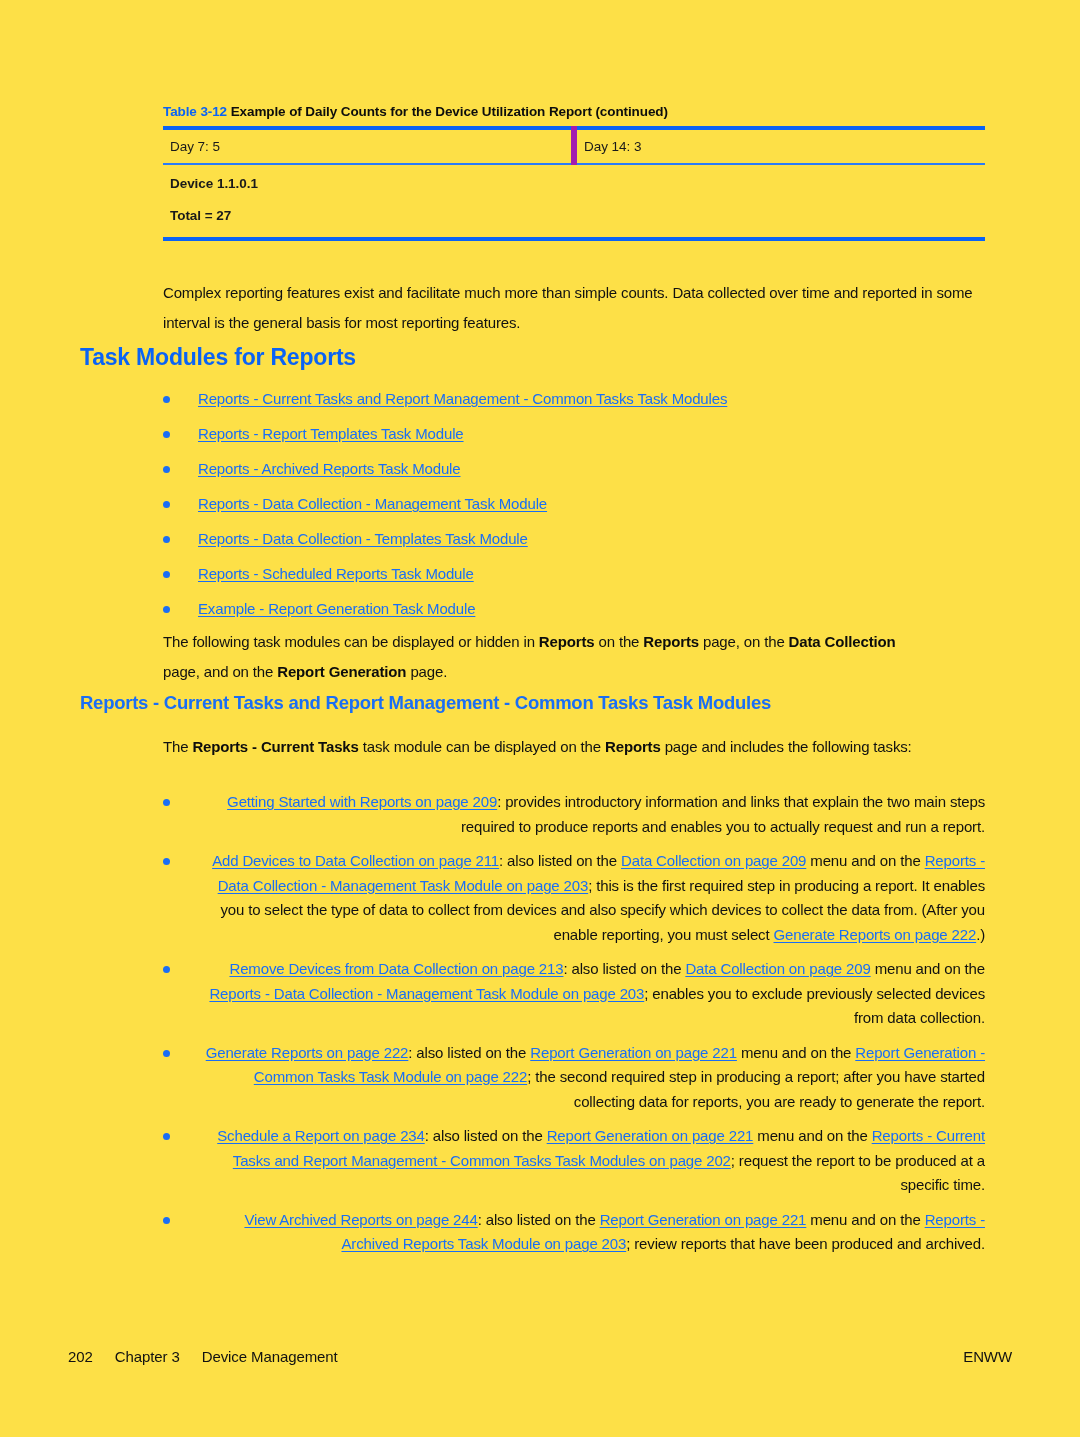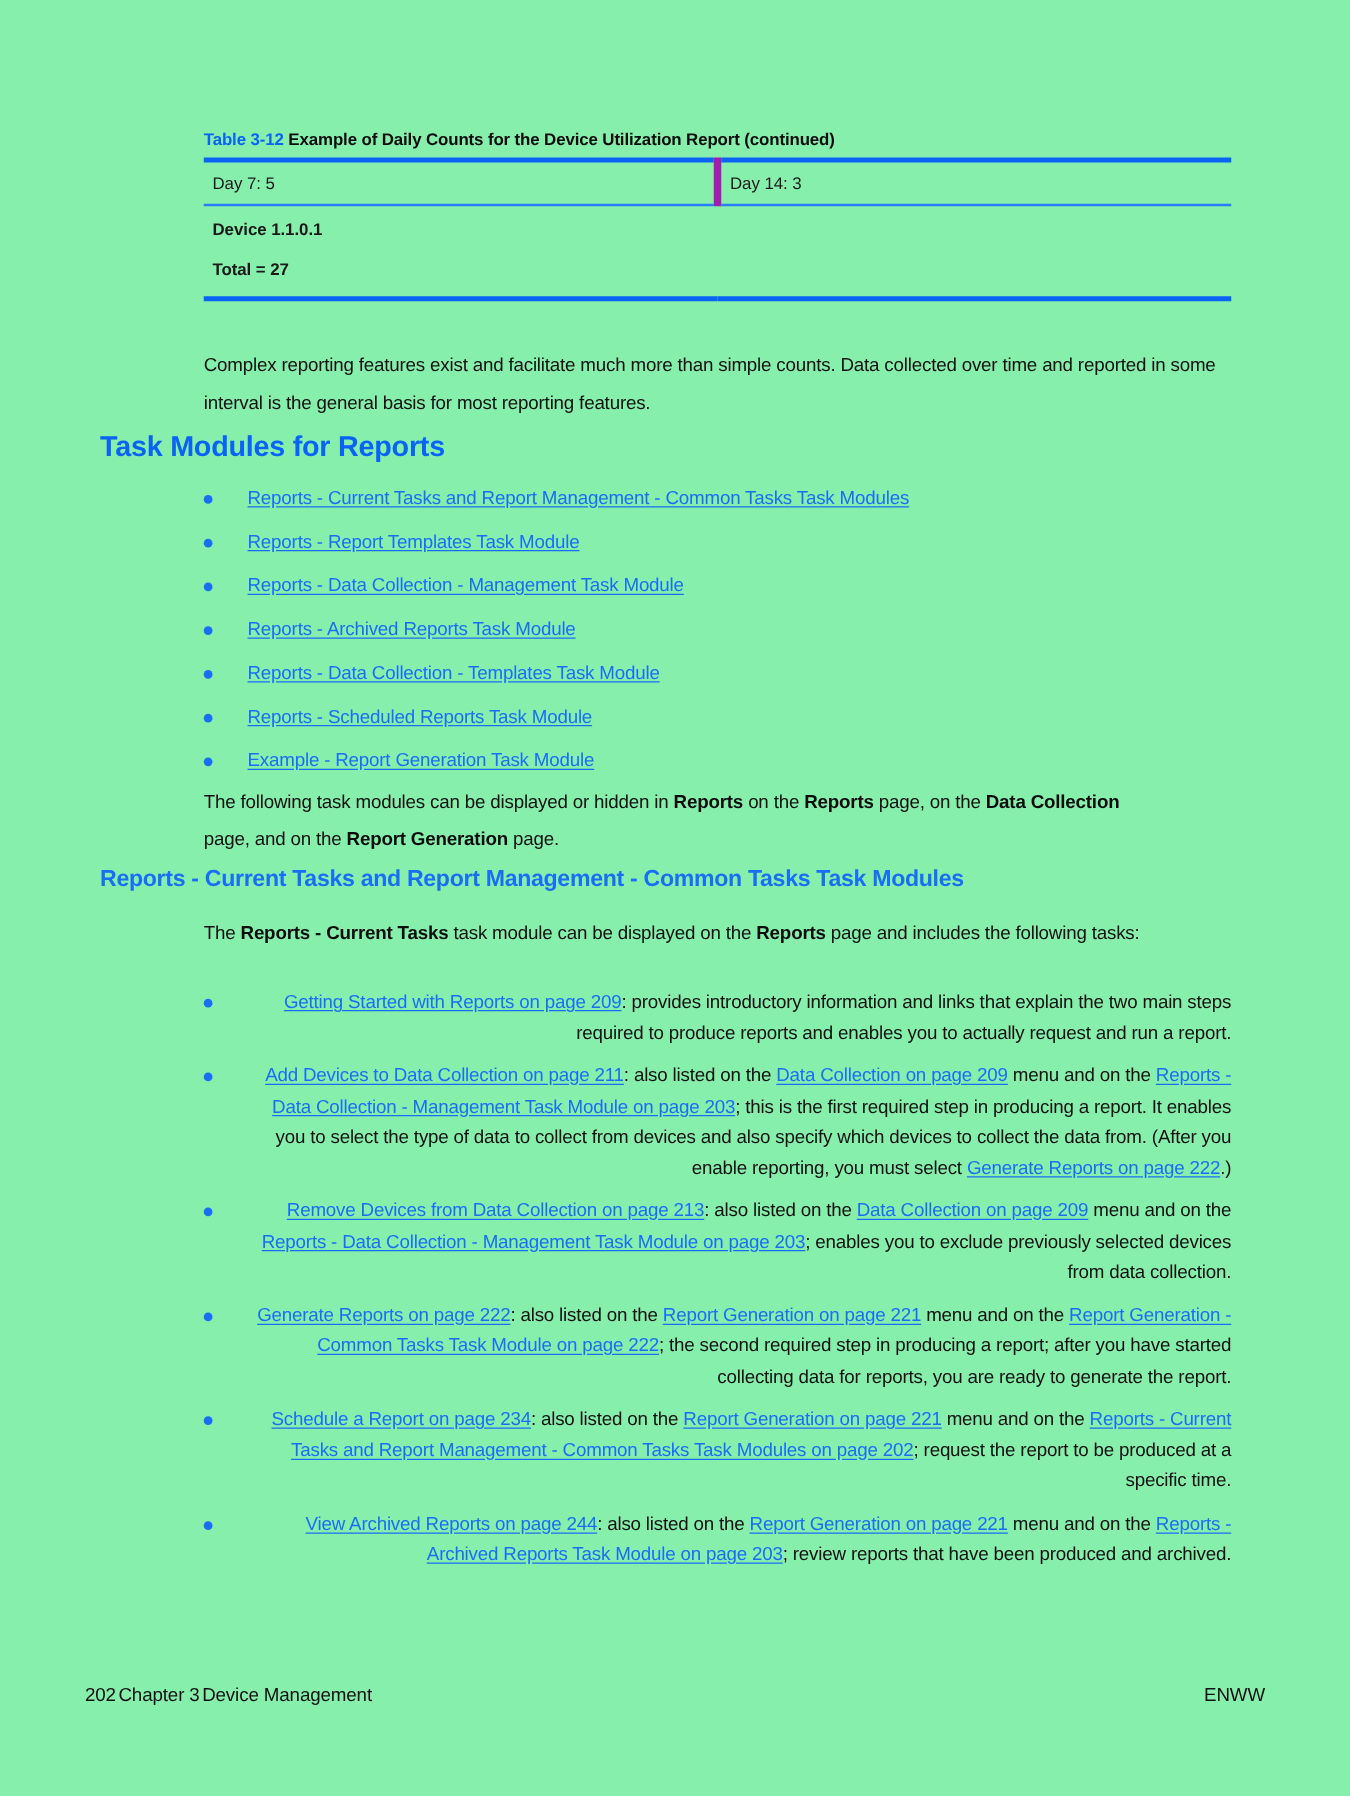--- a/index.html
+++ b/index.html
@@ -12,21 +12,21 @@
     height: 1437px;
     font-family: "Liberation Sans", sans-serif;
     color: #0d0d0d;
     position: relative;
     overflow: hidden;
   }
 
   .page {
     position: absolute;
     inset: 0;
-    background: #86efac;
+    background: #fde047;
   }
 
   
   .table-block {
     position: absolute;
     left: 163px;
     top: 104px;
     width: 822px;
   }
   .table-caption {
@@ -145,21 +145,21 @@
     left: 68px;
     right: 68px;
     top: 1348px;
     display: flex;
     justify-content: space-between;
     align-items: baseline;
     font-size: 15px;
     color: #111111;
     letter-spacing: -0.1px;
   }
-  .footer .left { display: flex; gap: 2px; align-items: center; }
+  .footer .left { display: flex; gap: 22px; align-items: center; }
   .footer .pagenum { }
 </style>
 </head>
 <body>
 
 <div class="page">
 
   <div class="table-block">
     <div class="table-caption">
       <span class="tnum">Table 3-12</span>
@@ -191,25 +191,25 @@
       <li>
         <span class="dot"></span>
         <a class="xref" href="#">Reports - Current Tasks and Report Management - Common Tasks Task Modules</a>
       </li>
       <li>
         <span class="dot"></span>
         <a class="xref" href="#">Reports - Report Templates Task Module</a>
       </li>
       <li>
         <span class="dot"></span>
+        <a class="xref" href="#">Reports - Archived Reports Task Module</a>
+      </li>
+      <li>
+        <span class="dot"></span>
         <a class="xref" href="#">Reports - Data Collection - Management Task Module</a>
-      </li>
-      <li>
-        <span class="dot"></span>
-        <a class="xref" href="#">Reports - Archived Reports Task Module</a>
       </li>
       <li>
         <span class="dot"></span>
         <a class="xref" href="#">Reports - Data Collection - Templates Task Module</a>
       </li>
       <li>
         <span class="dot"></span>
         <a class="xref" href="#">Reports - Scheduled Reports Task Module</a>
       </li>
       <li>

